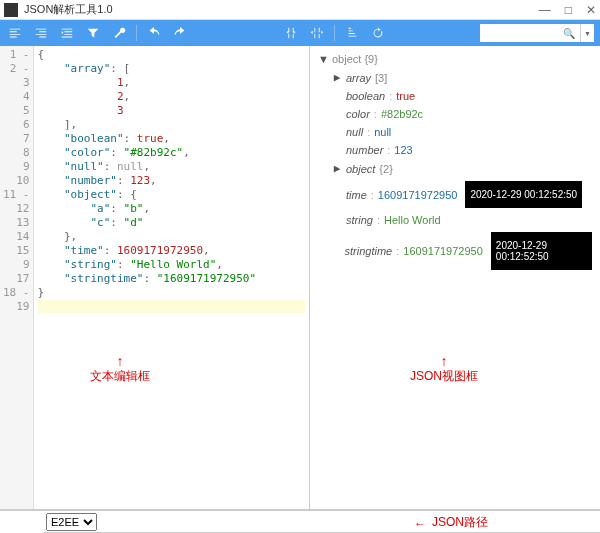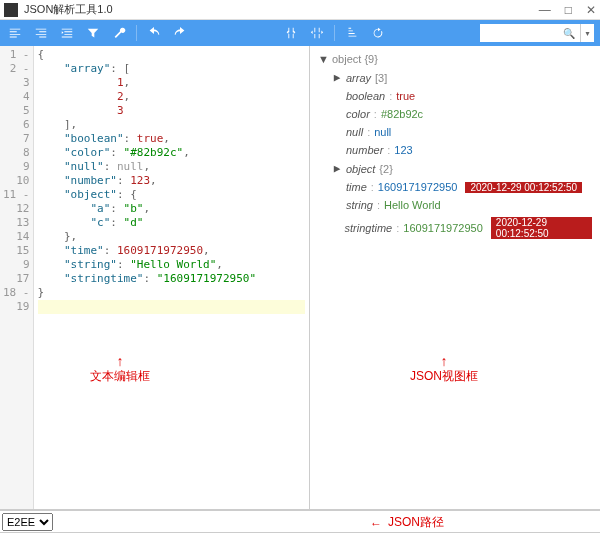--- a/index.html
+++ b/index.html
@@ -38,25 +38,25 @@
 .annotation .arrow-lr { display: inline-block; margin-right: 6px; font-size: 12px; }
 .tree { flex: 1; padding: 4px 8px; font-family: Consolas, Arial, monospace; font-size: 11px; position: relative; overflow: hidden; }
 .tree .row { padding: 3px 0; display: flex; align-items: center; gap: 4px; }
 .tree .tgl { width: 10px; text-align: center; color: #555; }
 .tree .key { color: #555; font-style: italic; }
 .tree .colon { color: #aaa; }
 .tree .vbool { color: #b22222; }
 .tree .vstr { color: #4b9040; }
 .tree .vnum { color: #1a6bb0; }
 .tree .vnull { color: #1a6bb0; }
-.tree .badge { background: #b91c1c; color: #fff; padding: 0 5px; font-size: 10px; margin-left: 4px; }
+.tree .badge { background: #000000; color: #fff; padding: 8px 5px; font-size: 10px; margin-left: 4px; }
 .tree .ind1 { margin-left: 14px; }
 .tree .root { color: #888; }
 .bottom { display: flex; flex-direction: column; border-top: 1px solid #ccc; }
-.path-row { height: 22px; display: flex; align-items: center; border-bottom: 1px solid #ccc; position: relative; }
+.path-row { height: 22px; display: flex; align-items: center; border-bottom: 1px solid #ccc; position: relative; margin-left: 44px; }
 .path-row select { font-size: 11px; height: 18px; margin-left: 2px; }
 .content-row { height: 32px; position: relative; }
 </style>
 </head>
 <body>
 
 <div class="titlebar">
   <div class="icon"></div>
   <div class="title">JSON解析工具1.0</div>
   <div class="win-controls">

